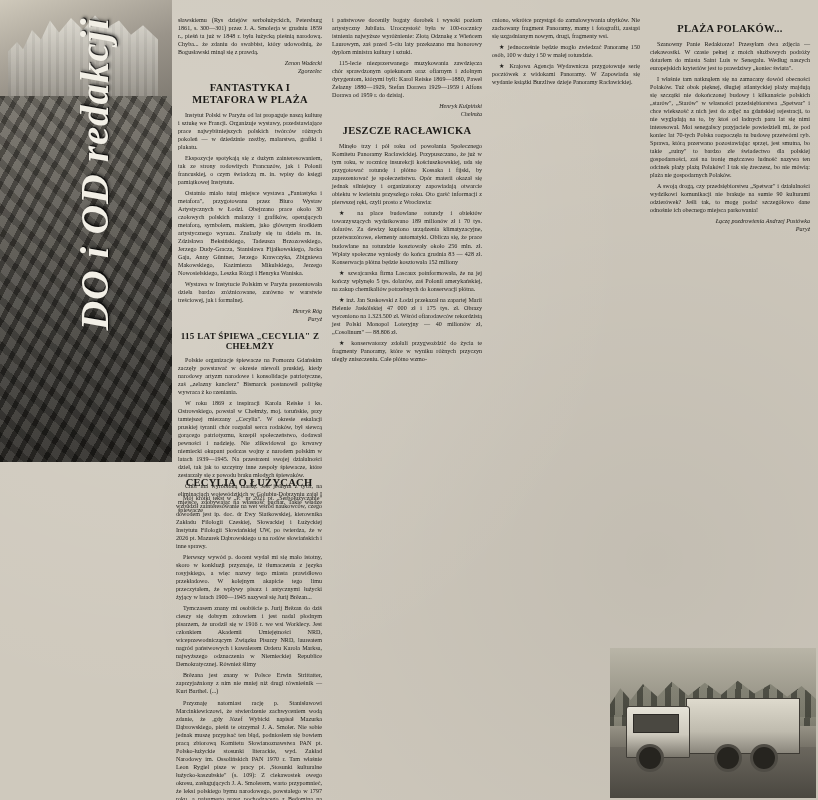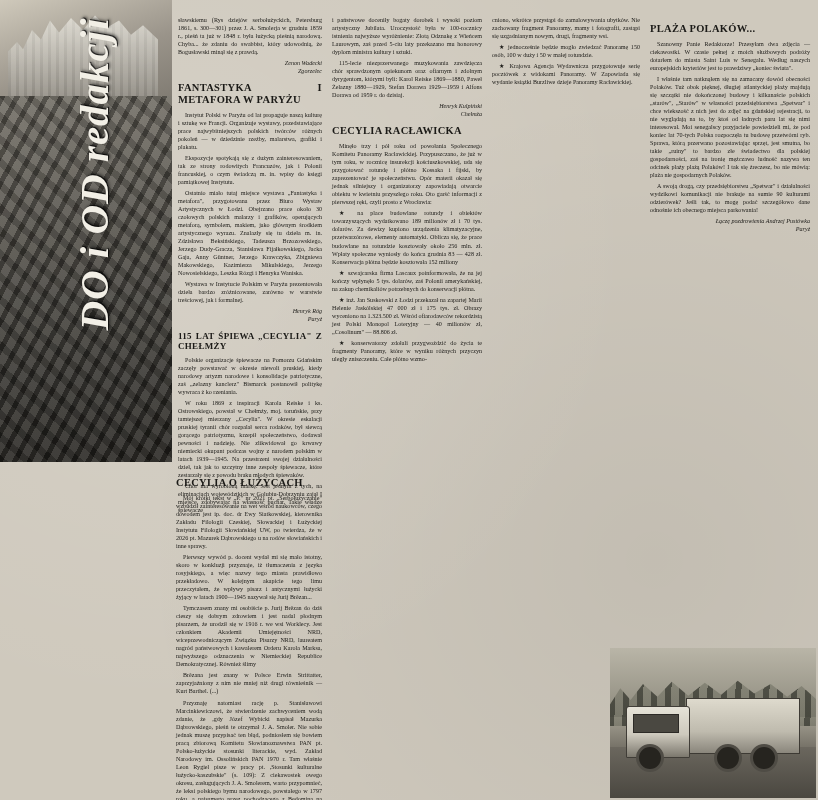--- a/index.html
+++ b/index.html
@@ -146,20 +146,21 @@
     font-size: 6.1px;
     line-height: 1.32;
     hyphens: auto;
   }
   .col p { margin: 0 0 3px 0; text-indent: 7px; }
   .col p.noindent { text-indent: 0; }
   .head {
     font-weight: bold;
     font-size: 10.5px;
     line-height: 1.12;
+    text-align: center;
     text-indent: 0 !important;
     letter-spacing: 0.3px;
     margin: 7px 0 5px 0;
   }
   .head.sub { font-size: 9px; }
   .sig {
     text-align: right;
     font-style: italic;
     text-indent: 0 !important;
     margin: 3px 0 4px 0;
@@ -201,21 +202,21 @@
     <p>Przyznaję natomiast rację p. Stanisławowi Marcinkiewiczowi, że stwierdzenie zachwyceniem wodą zdanie, że ,gdy Józef Wybicki napisał Mazurka Dąbrowskiego, pieśń te otrzymał J. A. Smoler. Nie sobie jednak muszę przypisać ten błąd, podniosłem się bowiem pracą zbiorową Komitetu Słowianoznawstwa PAN pt. Polsko-łużyckie stosunki literackie, wyd. Zakład Narodowy im. Ossolińskich PAN 1970 r. Tam właśnie Leon Rygiel pisze w pracy pt. ,Stosunki kulturalne łużycko-kaszubskie" (s. 109): Z ciekawostek owego okresu, zasługujących J. A. Smolerem, warto przypomnieć, że leksi polskiego bymu narodowego, powstałego w 1797 roku, a najsamego przez pochodzącego z Bedomina na Kaszubach Józefa Wybickiego (1849—1822), najpierw otrzymał wymieniony łużycki działacz, który z kolei przekazał pieśnie Andrzejowi Zejlerowi (1804—1872). Ten na wzór mazurka napisał pieśń (...). Pieśń tę również śpiewa- no na melodię „Jeszcze Polska nie umarła, kiedy my żyjemy, co nam obca moc wydarła, szablą odbierzemy".</p>
 
   </div>
 
   <div class="col col-b">
     <p class="noindent">sławskiemu (Rys dziejów serbołużyckich, Petersburg 1861, s. 300—301) przez J. A. Smolerja w grudniu 1859 r., pieśń ta już w 1848 r. była łużycką pieśnią narodową. Chyba... że zdaniu do swabbist, który udowodnią, że Bogusławski minął się z prawdą.</p>
     <div class="sig">
       <span>Zenon Wadecki</span><br>
       <span>Zgorzelec</span>
     </div>
-    <div class="head">FANTASTYKA I METAFORA W PARYŻU</div>
+    <div class="head">FANTASTYKA I METAFORA W PLAŻA</div>
     <p>Instytut Polski w Paryżu od lat propaguje naszą kulturę i sztukę we Francji. Organizuje wystawy, przedstawiające prace najwybitniejszych polskich twórców różnych pokoleń — w dziedzinie rzeźby, malarstwa, grafiki i plakatu.</p>
     <p>Ekspozycje spotykają się z dużym zainteresowaniem, tak ze strony rodowitych Francuzów, jak i Polonii francuskiej, o czym świadczą m. in. wpisy do księgi pamiątkowej Instytutu.</p>
     <p>Ostatnio miało tutaj miejsce wystawa „Fantastyka i metafora", przygotowana przez Biuro Wystaw Artystycznych w Łodzi. Obejrzano prace około 30 czołowych polskich malarzy i grafików, operujących metaforą, symbolem, makiem, jako głównym środkiem artystycznego wyrazu. Znalazły się tu dzieła m. in. Zdzisława Beksińskiego, Tadeusza Brzozowskiego, Jerzego Dudy-Gracza, Stanisława Fijałkowskiego, Jacka Gaja, Anny Güntner, Jerzego Krawczyka, Zbigniewa Makowskiego, Kazimierza Mikulskiego, Jerzego Nowosielskiego, Leszka Rózgi i Henryka Waniska.</p>
     <p>Wystawa w Instytucie Polskim w Paryżu prezentowała dzieła bardzo zróżnicowane, zarówno w warstwie treściowej, jak i formalnej.</p>
     <div class="sig">
       <span>Henryk Róg</span><br>
       <span>Paryż</span>
     </div>
     <div class="head sub">115 LAT ŚPIEWA „CECYLIA" Z CHEŁMŻY</div>
     <p>Polskie organizacje śpiewacze na Pomorzu Gdańskim zaczęły powstawać w okresie niewoli pruskiej, kiedy narodowy artyzm narodowe i konsolidacje patriotyczne, zaś „zelazny kanclerz" Bismarck postanowił politykę wywraca ż ko rzeniania.</p>
@@ -223,21 +224,21 @@
     <p>Chór ma wyrobioną markę. Jest jednym z tych, na eliminacjach województkich w Golubiu-Dobrzyniu zajął I miejsce, zdobywając na własność puchar. Takie władze śpiewacze</p>
   </div>
 
   <div class="col col-c">
     <p class="noindent">i państwowe doceniły bogaty dorobek i wysoki poziom artystyczny Jubilata. Uroczystość była w 100-rocznicy istnienia najwyższe wyróżnienie: Złotą Odznakę z Wieńcem Laurowym, zaś przed 5-ciu laty przekazano mu honorowy dyplom ministra kultury i sztuki.</p>
     <p>115-lecie niezprzerwanego muzykowania zawdzięcza chór sprawdzonym opiekunom oraz ofiarnym i zdolnym dyrygentom, którymi byli: Karol Reiske 1869—1880, Paweł Żelazny 1880—1929, Stefan Dorawa 1929—1959 i Alfons Dorawa od 1959 r. do dzisiaj.</p>
     <div class="sig">
       <span>Henryk Kulpiński</span><br>
       <span>Chełmża</span>
     </div>
-    <div class="head">CECYLIA RACŁAWICKA</div>
+    <div class="head">JESZCZE RACŁAWICKA</div>
     <p>Minęło trzy i pół roku od powołania Społecznego Komitetu Panoramy Racławickiej. Przypuszczano, że już w tym roku, w rocznicę insurekcji kościuszkowskiej, uda się przygotować rotundę i płótno Kossaka i fijski, by zaprezentować je społeczeństwu. Opór materii okazał się jednak silniejszy i organizatorzy zapowiadają otwarcie obiektu w kwietniu przyszłego roku. Oto garść informacji z pierwszej ręki, czyli prosto z Wrocławia:</p>
     <p>★ na place budowlane rotundy i obiektów towarzyszących wydatkowano 189 milionów zł i 70 tys. dolarów. Za dewizy kupiono urządzenia klimatyzacyjne, przetwarzórowe, elementy automatyki. Oblicza się, że prace budowlane na rotundzie kosztowały około 256 mln. zł. Wpłaty społeczne wyniosły do końca grudnia 83 — 428 zł. Konserwacja płótna będzie kosztowała 152 miliony</p>
     <p>★ szwajcarska firma Lascaux poinformowała, że na jej kończy wpłynęło 5 tys. dolarów, zaś Polonii amerykańskiej, na zakup chemikaliów potrzebnych do konserwacji płótna.</p>
     <p>★ inż. Jan Suskowski z Łodzi przekazał na zapartej Marii Helenie Jaskólskiej 47 000 zł i 175 tys. zł. Obrazy wyceniono na 1.323.500 zł. Wśród ofiarodawców rekordzistą jest Polski Monopol Loteryjny — 40 milionów zł, „Cosolinum" — 88.806 zł.</p>
     <p>★ konserwatorzy zdołali przygwoździć do życia te fragmenty Panoramy, które w wyniku różnych przyczyn uległy zniszczeniu. Całe płótno wzmo-</p>
   </div>
 
   <div class="col col-e">
     <p class="noindent">cniono, wkrótce przystąpi do zamalowywania ubytków. Nie zachowany fragment Panoramy, mamy i fotografii, zastąpi się uzgadnianym nowym, drugi, fragmenty wsi.</p>
     <p>★ jednocześnie będzie mogło zwiedzać Panoramę 150 osób, 100 w duży i 50 w małej rotundzie.</p>

